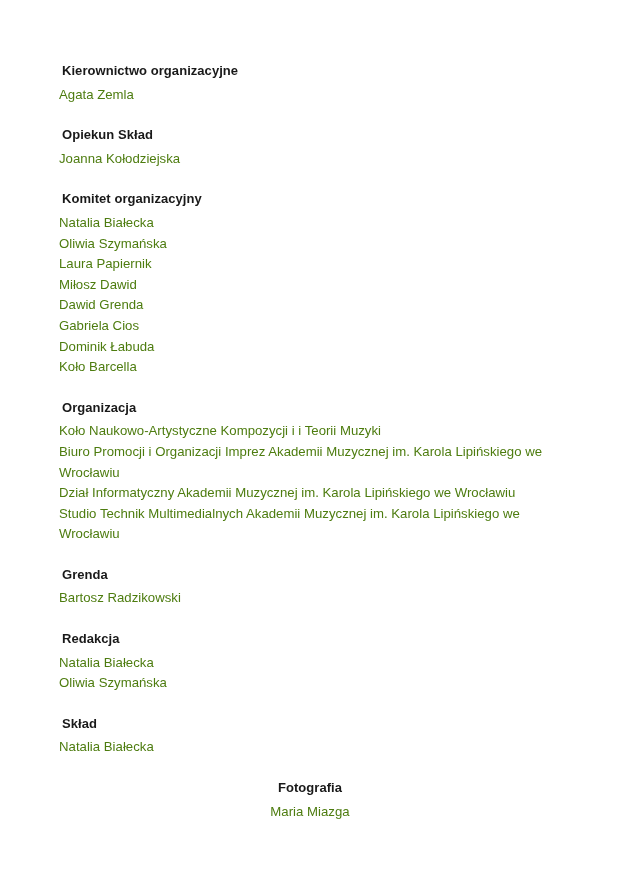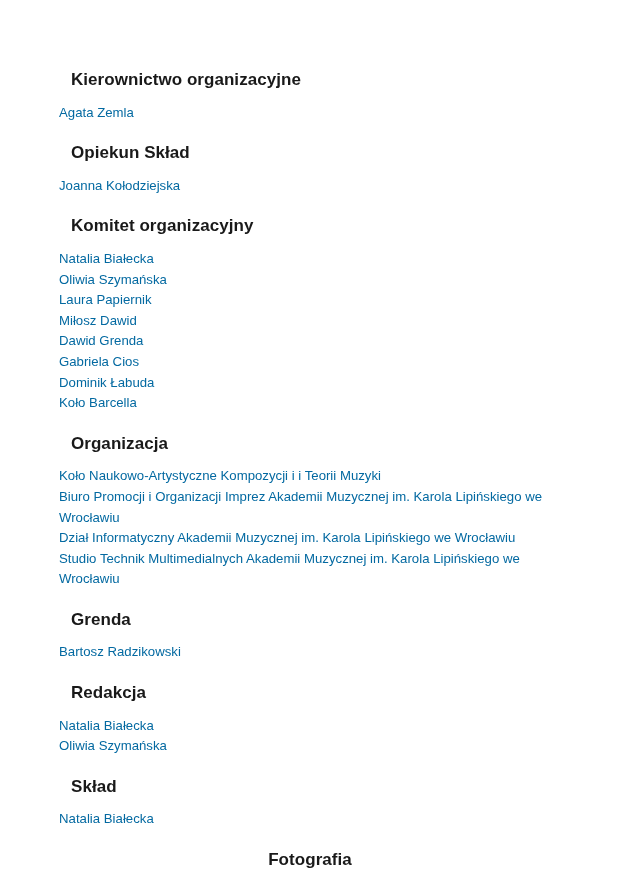--- a/index.html
+++ b/index.html
@@ -26,32 +26,32 @@
     display: block;
   }
   .section {
     margin-bottom: 20px;
   }
   .section:last-child {
     margin-bottom: 0;
     text-align: center;
   }
   .section-heading {
-    font-size: 17px;
+    font-size: 13px;
     font-weight: bold;
     color: #191919;
     line-height: 20.6px;
     letter-spacing: 0.05px;
-    margin: 12px;
+    margin: 3px;
     white-space: pre-wrap;
   }
   .section-entry {
     font-size: 13.2px;
     font-weight: normal;
-    color: #0369a1;
+    color: #4d7c0f;
     line-height: 20.6px;
     letter-spacing: 0.01px;
     margin: 0;
     max-width: 502px;
     white-space: pre-wrap;
     word-wrap: break-word;
   }
 </style>
 </head>
 <body>

